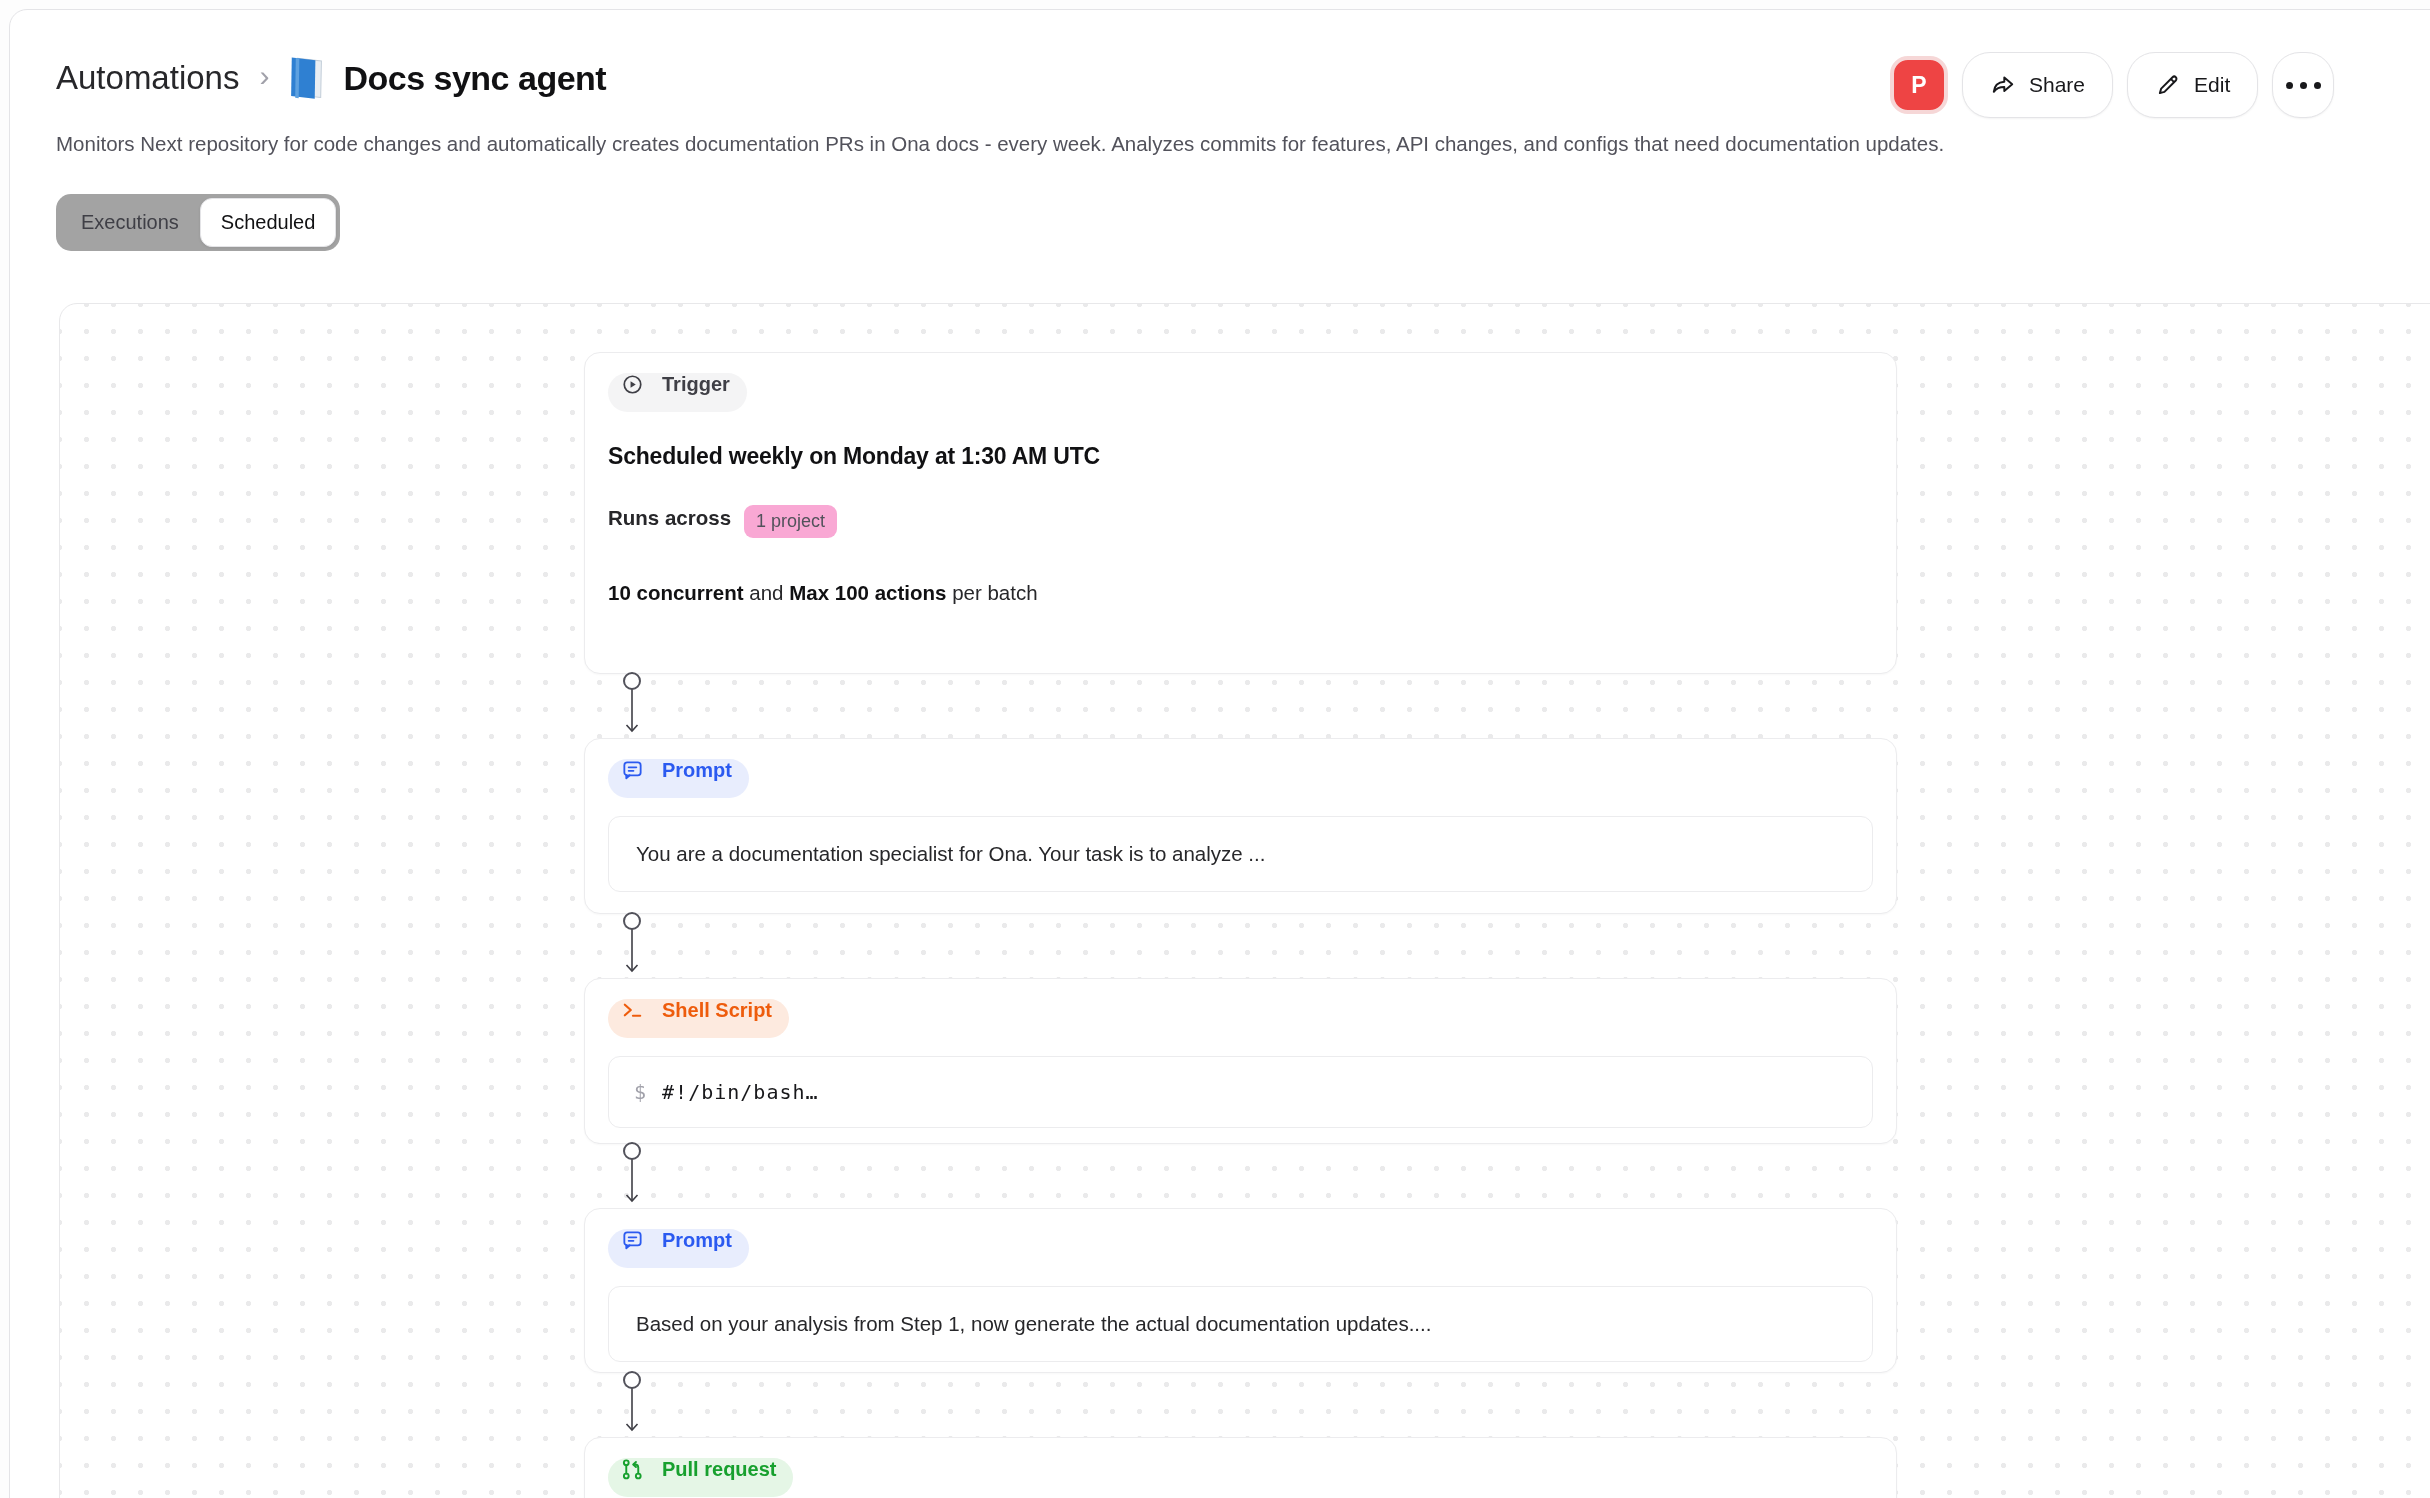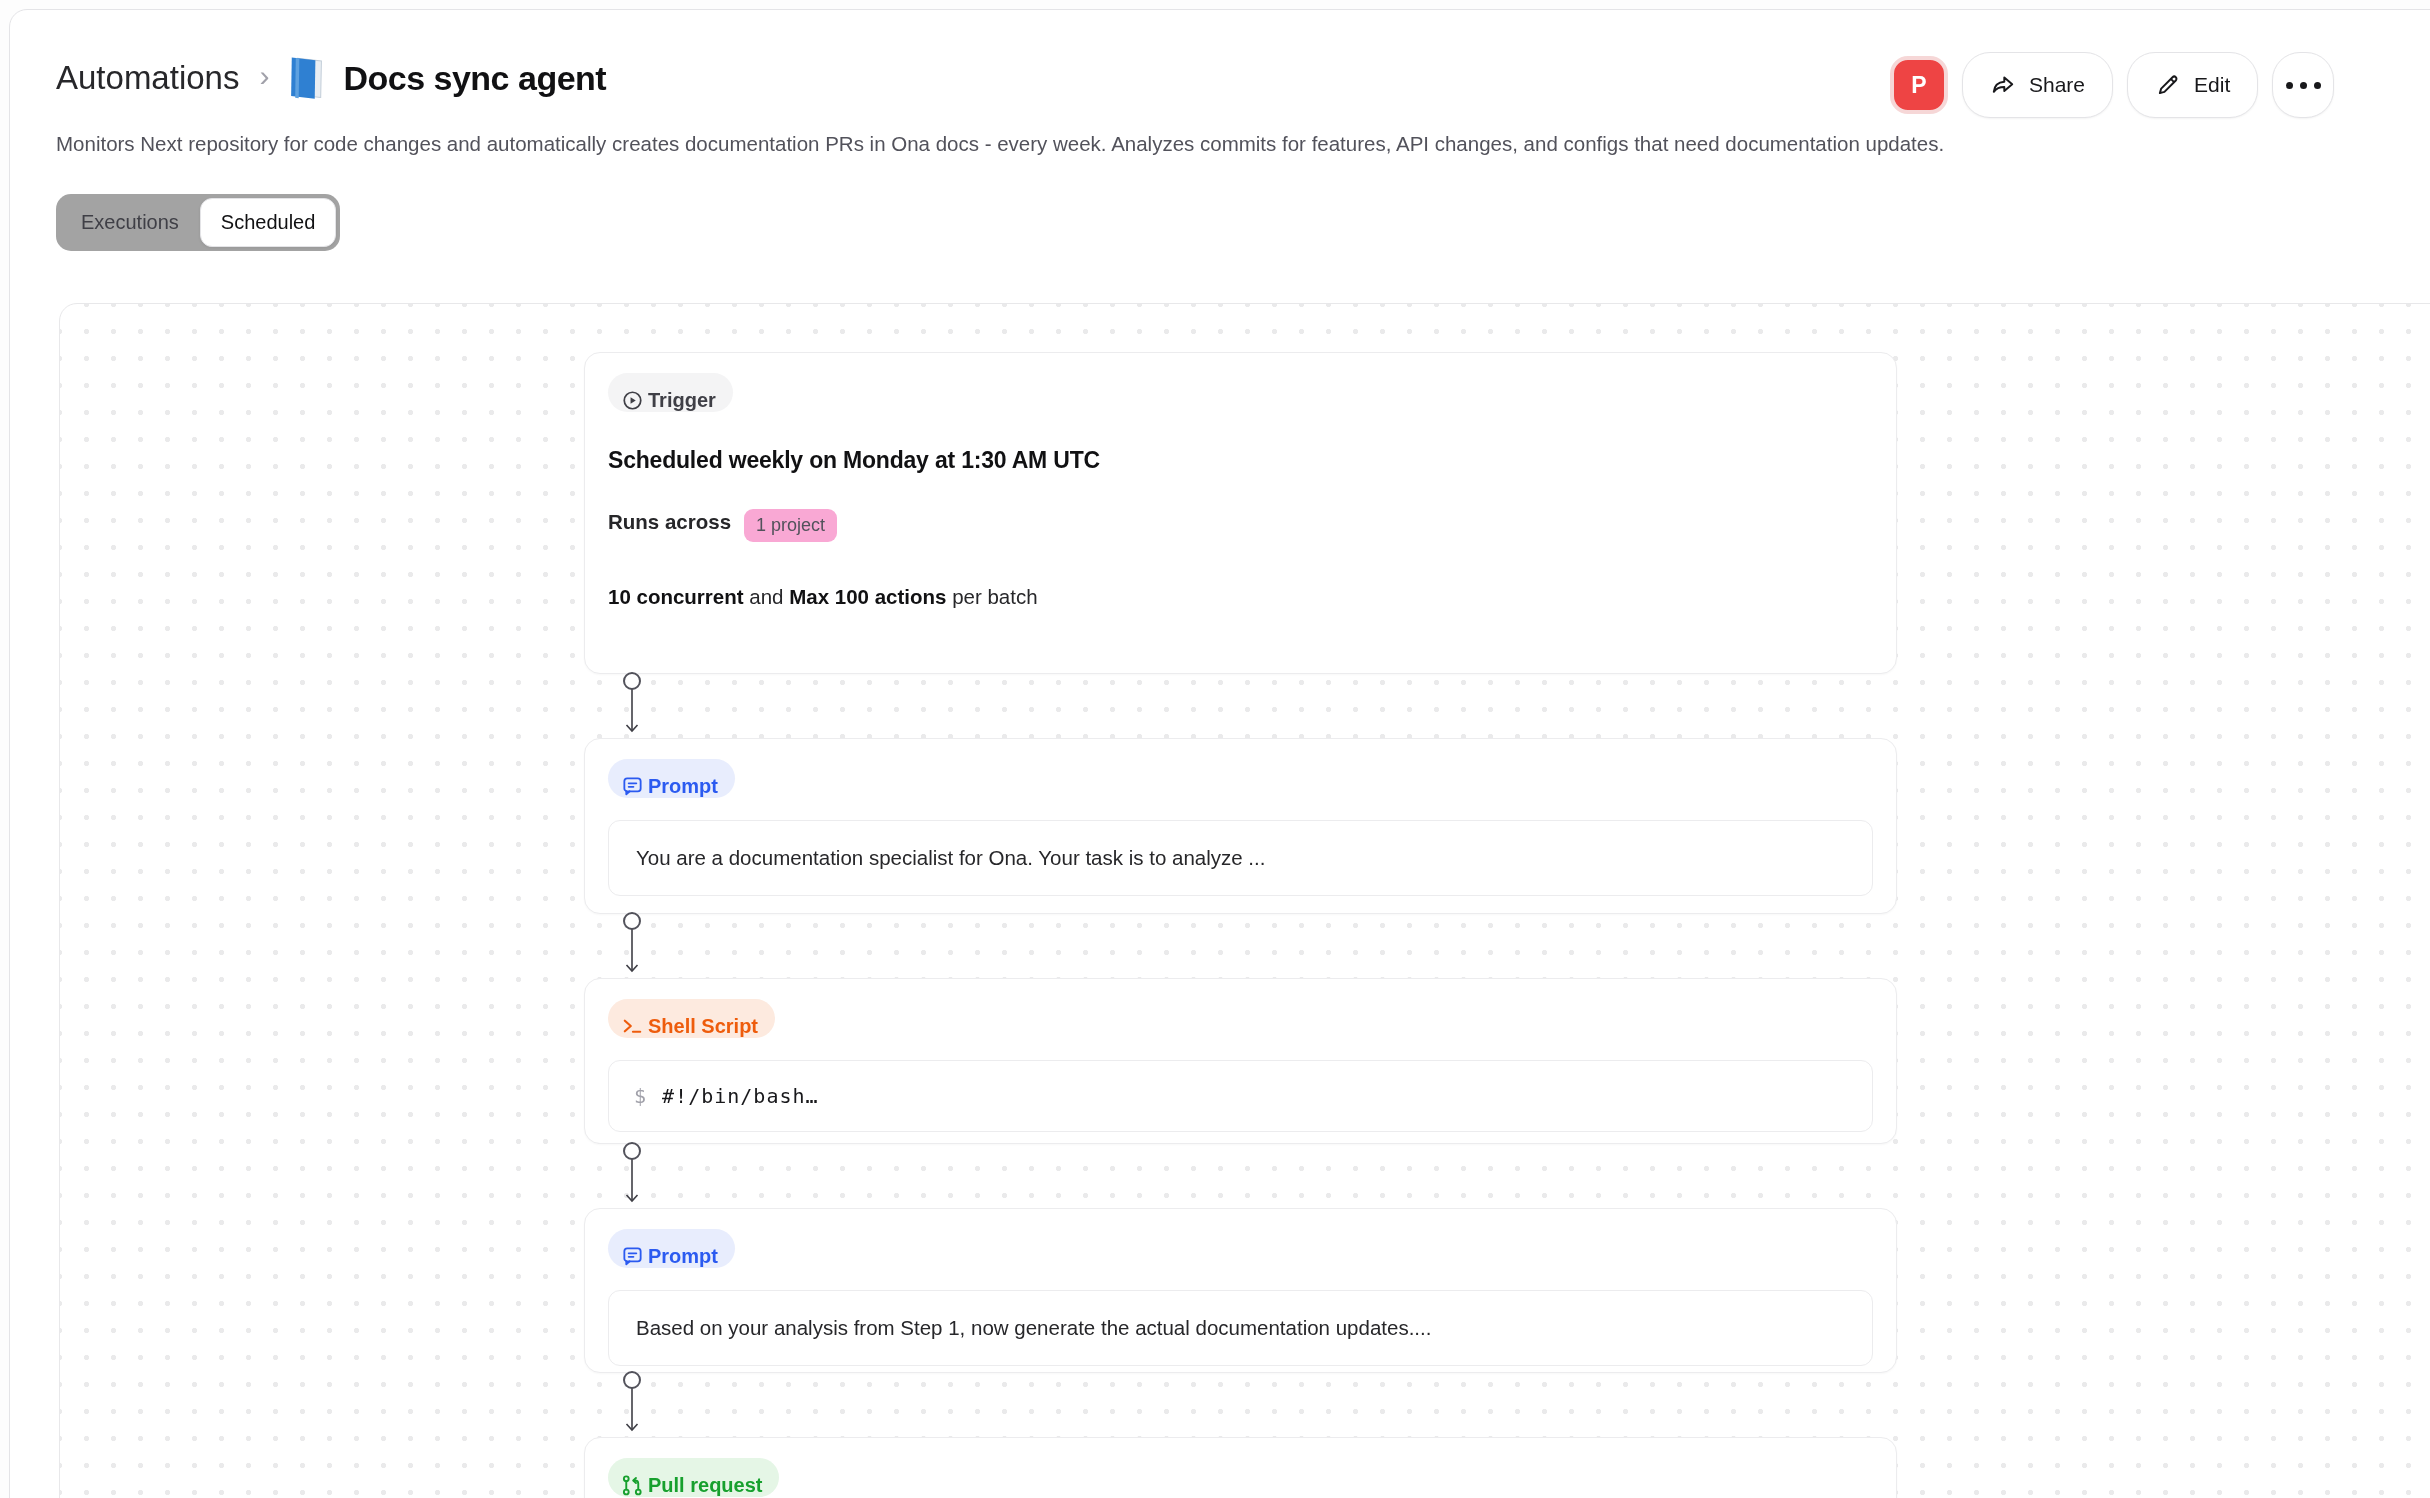--- a/index.html
+++ b/index.html
@@ -85,21 +85,21 @@
     display:flex; flex-direction:column;
   }
   .node-card {
     background:#ffffff;
     border:1px solid #ececee; border-radius:16px;
     padding:20px 23px;
     box-shadow:0 1px 2px rgba(0,0,0,0.03);
     width:100%;
   }
   .badge {
-    display:inline-flex; align-items:flex-end; gap:4px;
+    display:inline-flex; align-items:flex-start; gap:18px;
     height:39px; padding:0 17px 0 13px; border-radius:999px;
     font-size:20px; font-weight:600;
   }
   .badge-trigger { background:#f4f4f5; color:#3f3f46; }
   .badge-prompt  { background:#e8edfd; color:#2b5af0; }
   .badge-shell   { background:#fdeadf; color:#ee5c0c; }
   .badge-pr      { background:#e5f6e6; color:#17a02e; }
 
   .trigger-card { height:322px; }
   .trigger-title { margin-top:31px; font-size:23px; font-weight:700; color:#111113; letter-spacing:-0.2px; }

